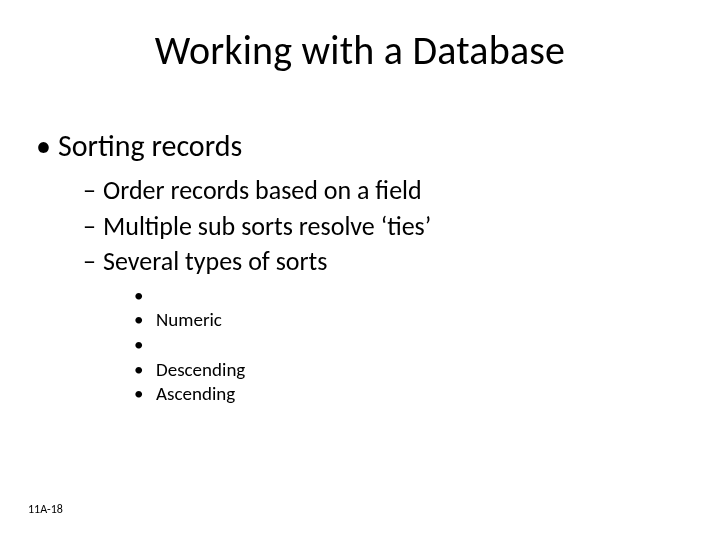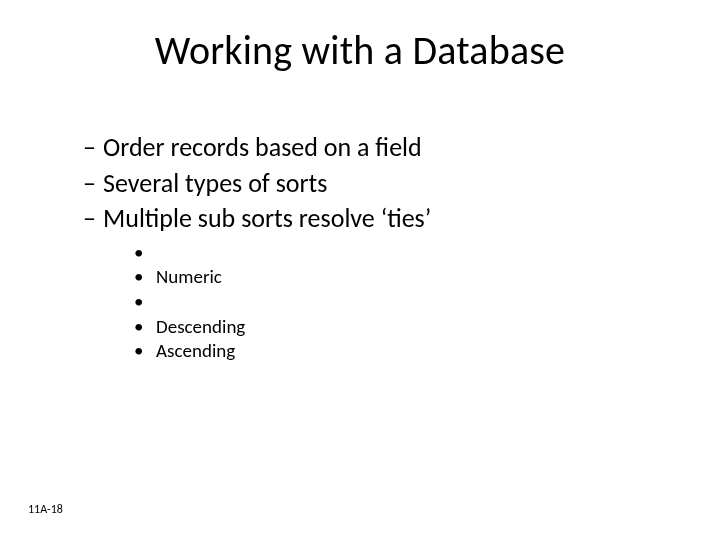--- a/index.html
+++ b/index.html
@@ -80,30 +80,33 @@
 </style>
 </head>
 <body>
 
 <div class="slide">
 
   <div class="title">Working with a Database</div>
 
   <div class="content">
 
+    <p class="lvl1">
+      <span class="bullet">•</span><span>Sorting records</span>
+    </p>
 
     <div class="lvl2-group">
       <p class="lvl2">
         <span class="dash">–</span><span>Order records based on a field</span>
       </p>
       <p class="lvl2">
-        <span class="dash">–</span><span>Several types of sorts</span>
+        <span class="dash">–</span><span>Multiple sub sorts resolve ‘ties’</span>
       </p>
       <p class="lvl2">
-        <span class="dash">–</span><span>Multiple sub sorts resolve ‘ties’</span>
+        <span class="dash">–</span><span>Several types of sorts</span>
       </p>
 
       <div class="lvl3-group">
         <p class="lvl3">
           <span class="dot">•</span>
         </p>
         <p class="lvl3">
           <span class="dot">•</span>
             <span>Numeric</span>
         </p>

